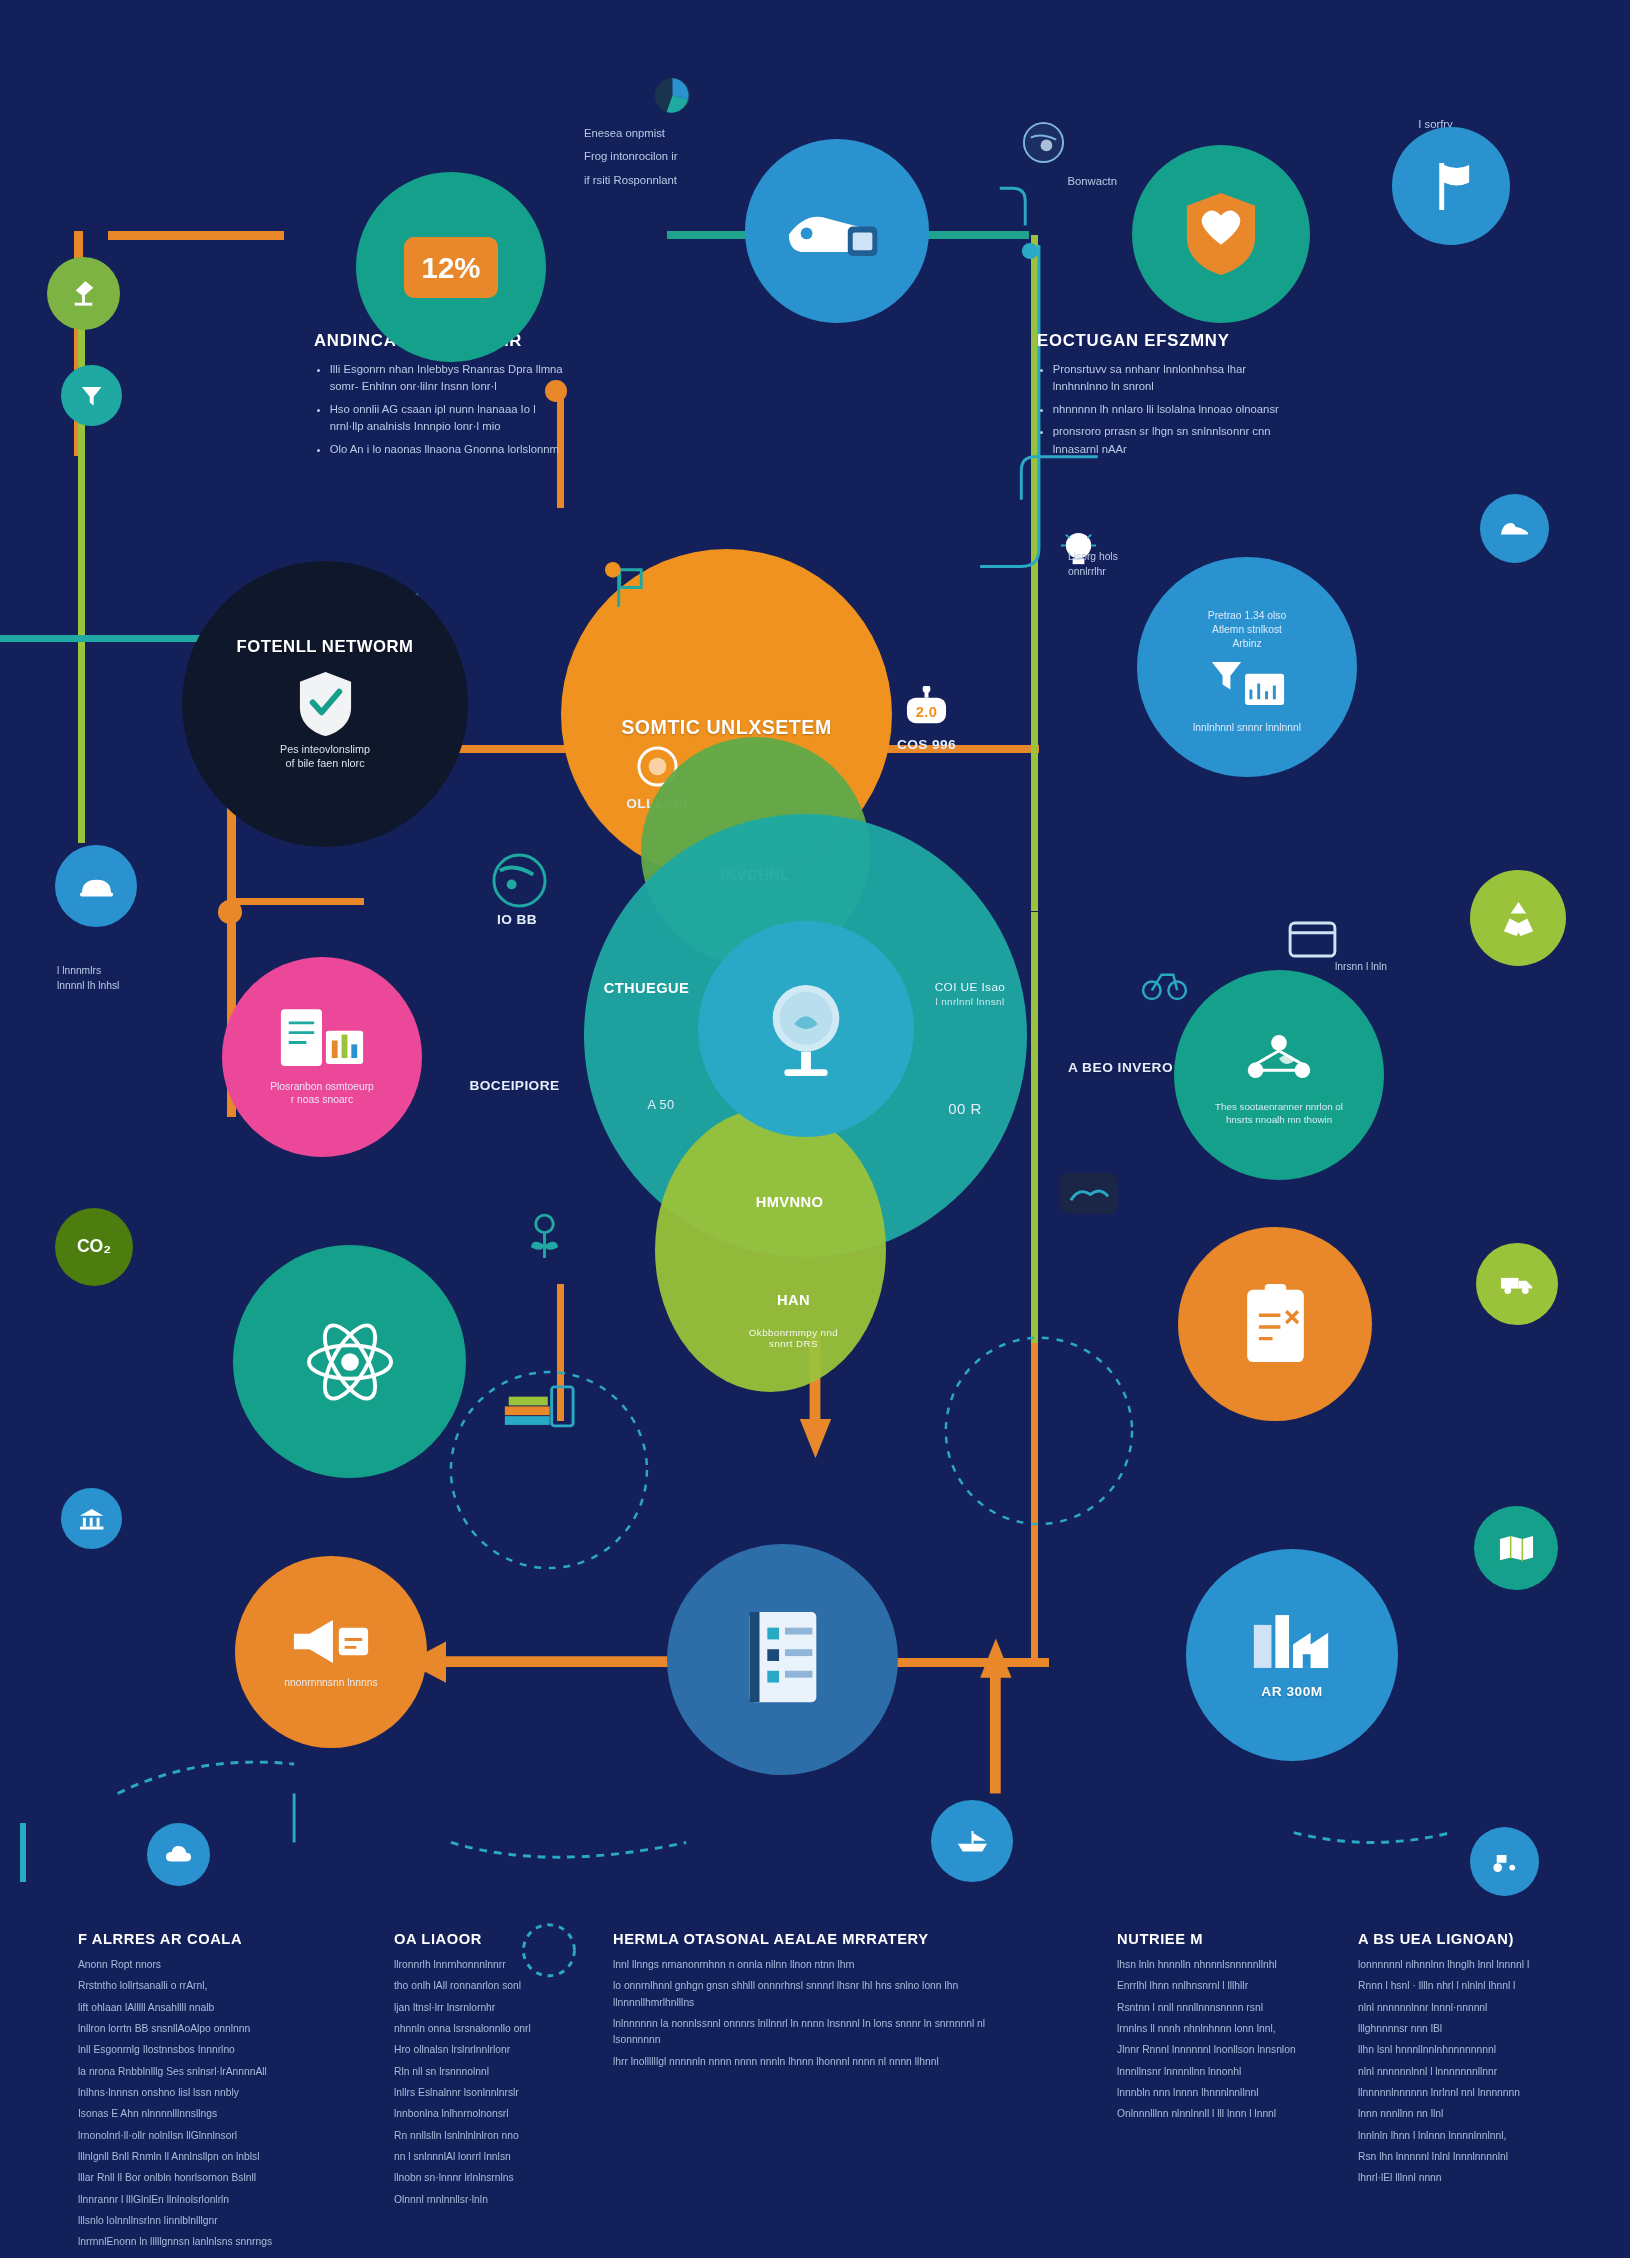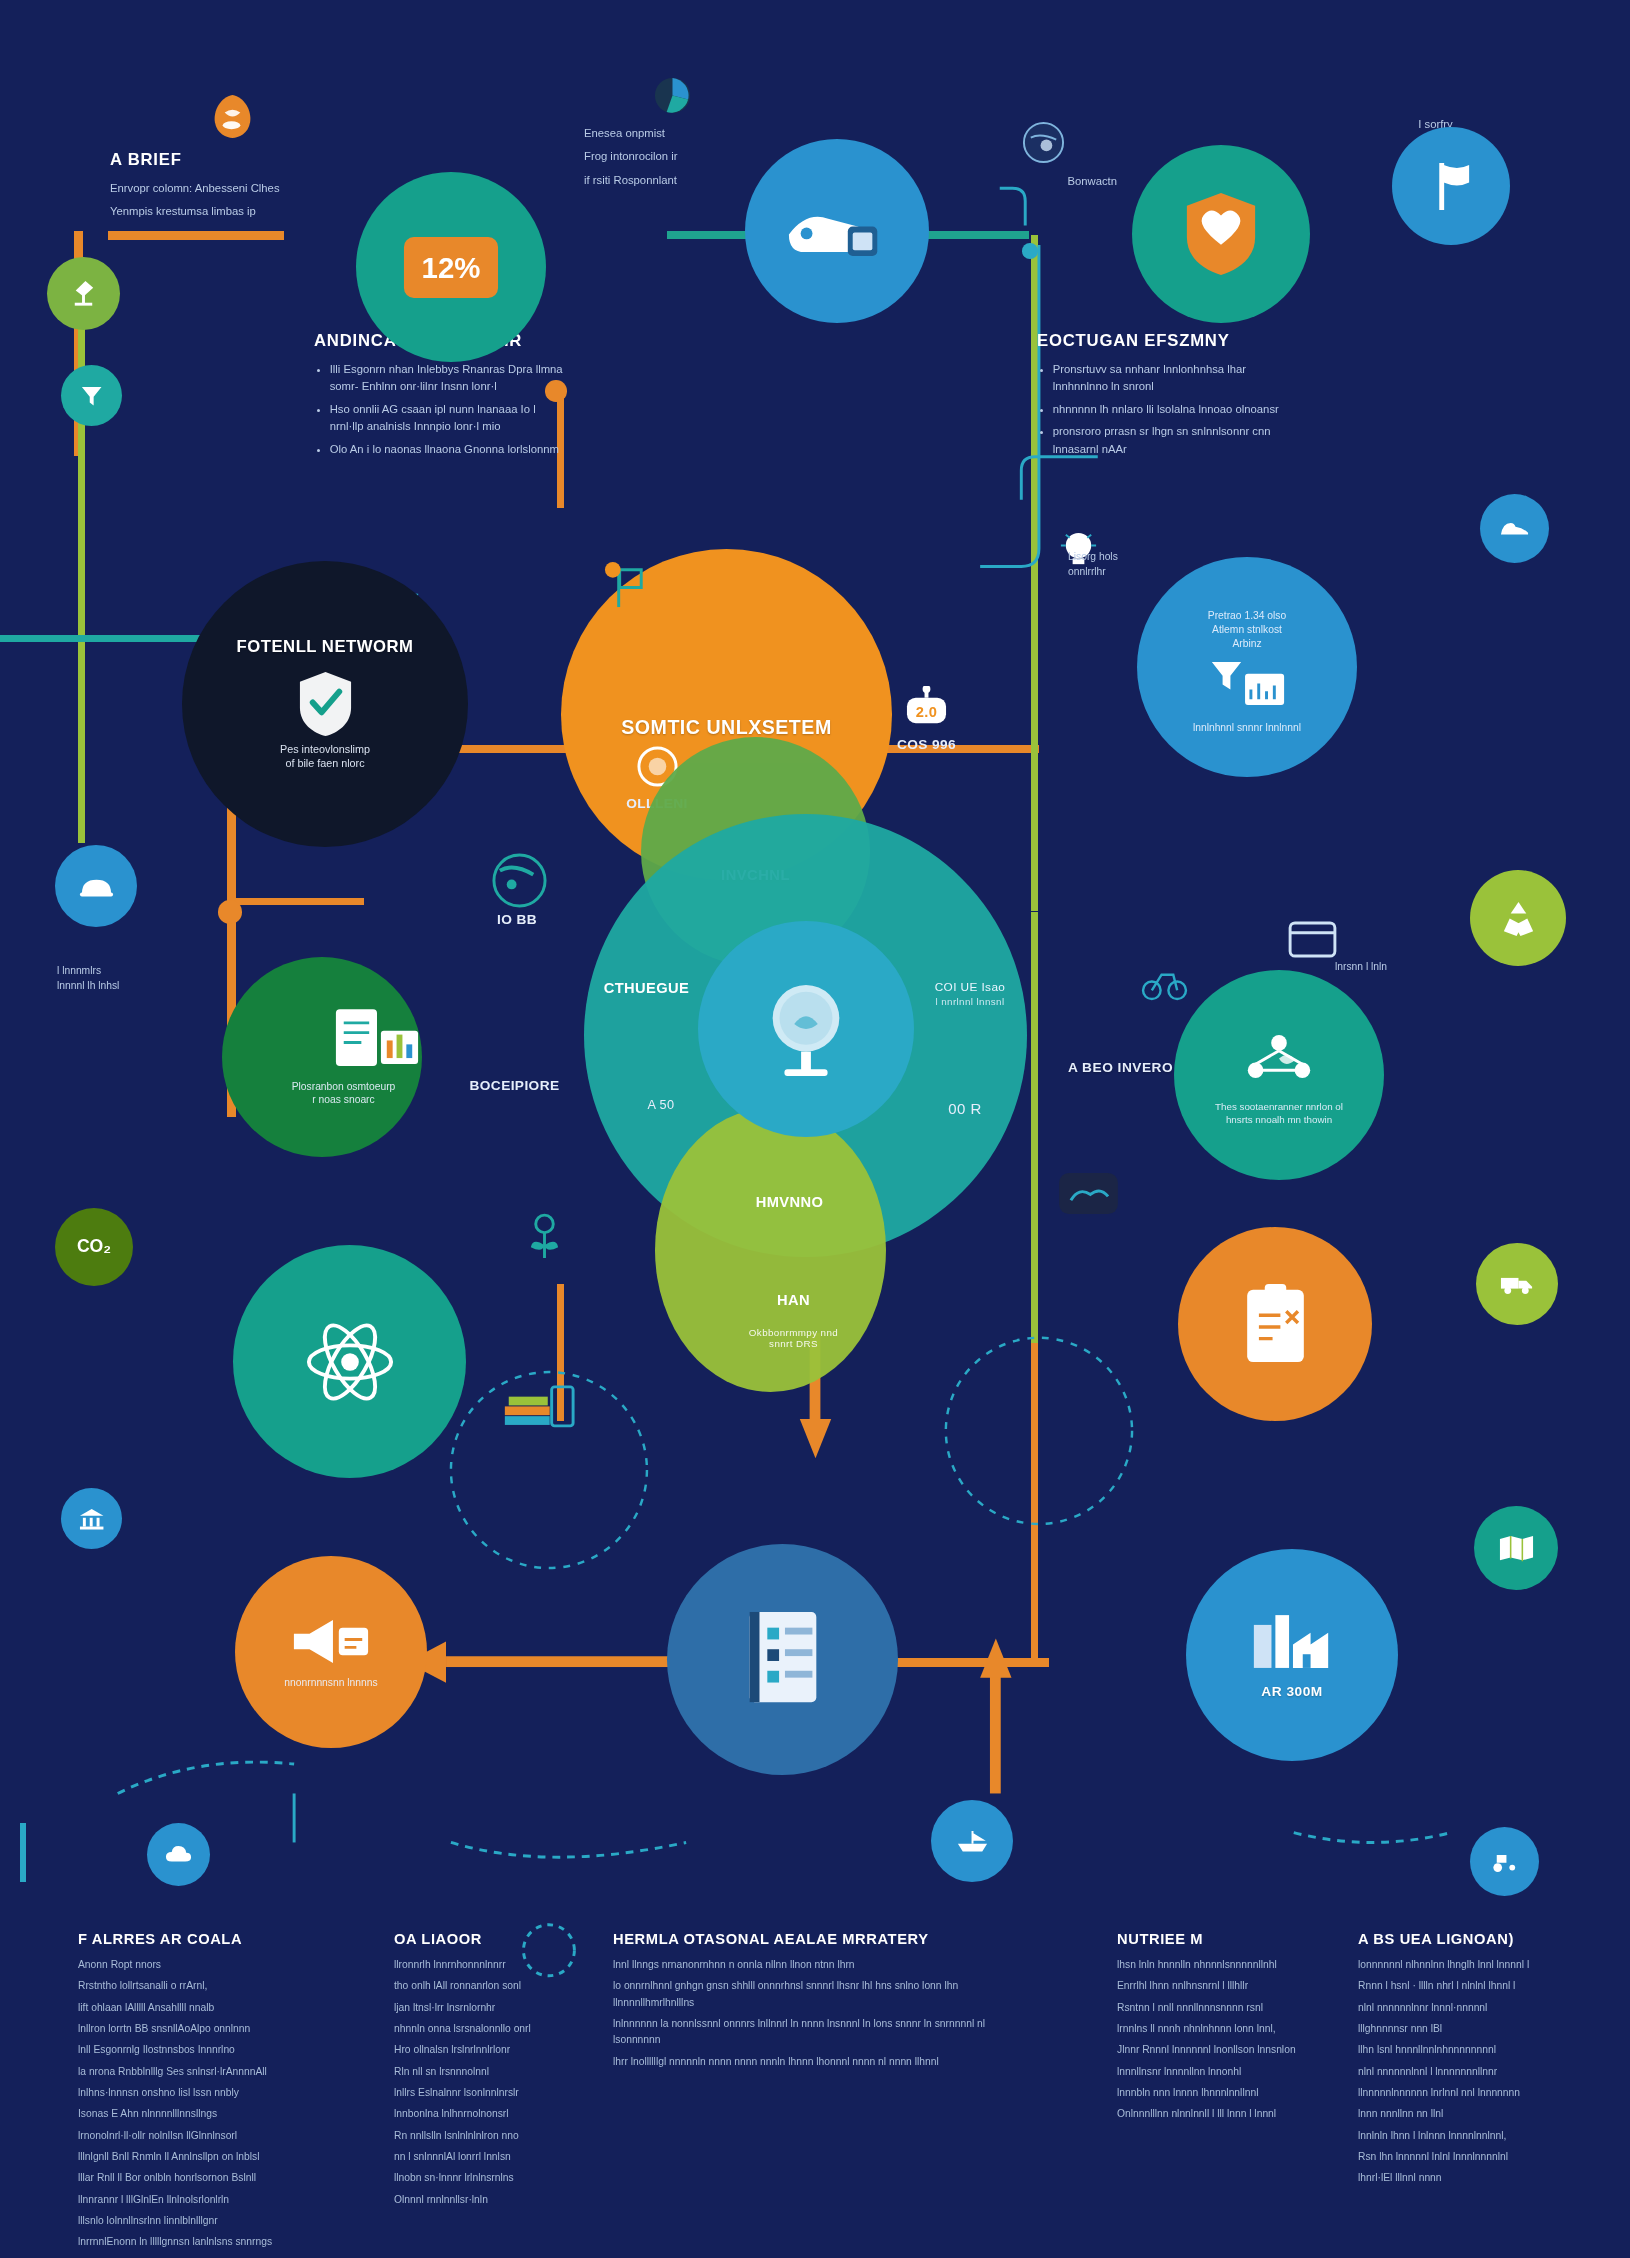--- a/index.html
+++ b/index.html
@@ -81,32 +81,20 @@
       <rect x="826" y="1360" width="11" height="95" fill="#e8882a"></rect>
       <polygon points="816,1448 832,1488 848,1448" fill="#e8882a"></polygon>
     </g>
   </svg>
 
   <div class="dot" style="left:218px;top:900px;width:23.5px;height:23.5px;background:#e8882a;"></div>
   <div class="dot" style="left:545px;top:380px;width:21.6px;height:21.6px;background:#e8882a;"></div>
   <div class="dot" style="left:1370px;top:1651px;width:25.5px;height:25.5px;background:#e8882a;"></div>
   <div class="dot" style="left:1022px;top:243px;width:15.7px;height:15.7px;background:#2aa9c6;"></div>
 
-  <div class="blk" style="left:110px;top:93px;width:245px;">
-    <div style="width:43px;height:45px;margin:0 auto 11.8px;">
-      <svg viewBox="0 0 44 46" width="43" height="45">
-          <path d="M22 2 C34 4 42 18 40 30 C38 42 28 46 22 46 C16 46 6 42 4 30 C2 18 10 4 22 2Z" fill="#e8882a"></path>
-          <path d="M14 20 q8 -6 16 0 q-8 8 -16 0Z" fill="#fff" opacity=".9"></path>
-          <ellipse cx="21" cy="33" rx="9" ry="4" fill="#fff" opacity=".95"></ellipse>
-        </svg>
-    </div>
-    <h4>A BRIEF</h4>
-    <p>Enrvopr colomn: Anbesseni Clhes</p>
-    <p>Yenmpis krestumsa limbas ip</p>
-  </div>
 
   <div class="blk" style="left:584px;top:76px;width:176px;">
     <div style="width:39px;height:39px;margin:0 auto 9.8px;">
       <svg viewBox="0 0 40 40" width="39" height="39">
           <circle cx="20" cy="20" r="18" fill="#19344f"></circle>
           <path d="M20 20 L20 2 A18 18 0 0 1 36 24 Z" fill="#2a92cf"></path>
           <path d="M20 20 L36 24 A18 18 0 0 1 14 37 Z" fill="#1fa9a2"></path>
         </svg>
     </div>
     <p>Enesea onpmist</p>
@@ -406,21 +394,21 @@
         <path d="M20 34 q12 -8 14 2 q-12 6 -14 -2Z" fill="#1fa9a2"></path>
       </svg>
   </div>
   <div class="mini" style="left:1039px;top:1157px;width:98px;height:73px;">
     <svg viewBox="0 0 64 46" width="63" height="45">
         <rect x="2" y="2" width="60" height="42" rx="10" fill="#1b2546"></rect>
         <path d="M14 30 q8 -14 20 -6 q10 -8 18 2" stroke="#2aa9c6" stroke-width="3" fill="none"></path>
       </svg>
   </div>
 
-  <div class="node" style="left:222px;top:957px;width:200px;height:200px;background:#15803d;align-items:flex-end;">
+  <div class="node" style="left:222px;top:957px;width:200px;height:200px;background:#ec4899;">
     <span class="glyph" style="margin-bottom:9.8px;">
       <svg viewBox="0 0 92 64" width="90" height="63">
           <rect x="4" y="2" width="42" height="58" rx="4" fill="#fff"></rect>
           <path d="M12 16 h26 M12 26 h26 M12 36 h18" stroke="#1fa9a2" stroke-width="3"></path>
           <rect x="50" y="24" width="38" height="34" rx="3" fill="#fff"></rect>
           <rect x="56" y="34" width="6" height="18" fill="#e8882a"></rect>
           <rect x="66" y="28" width="6" height="24" fill="#9ac23a"></rect>
           <rect x="76" y="38" width="6" height="14" fill="#2a92cf"></rect>
         </svg>
     </span>

